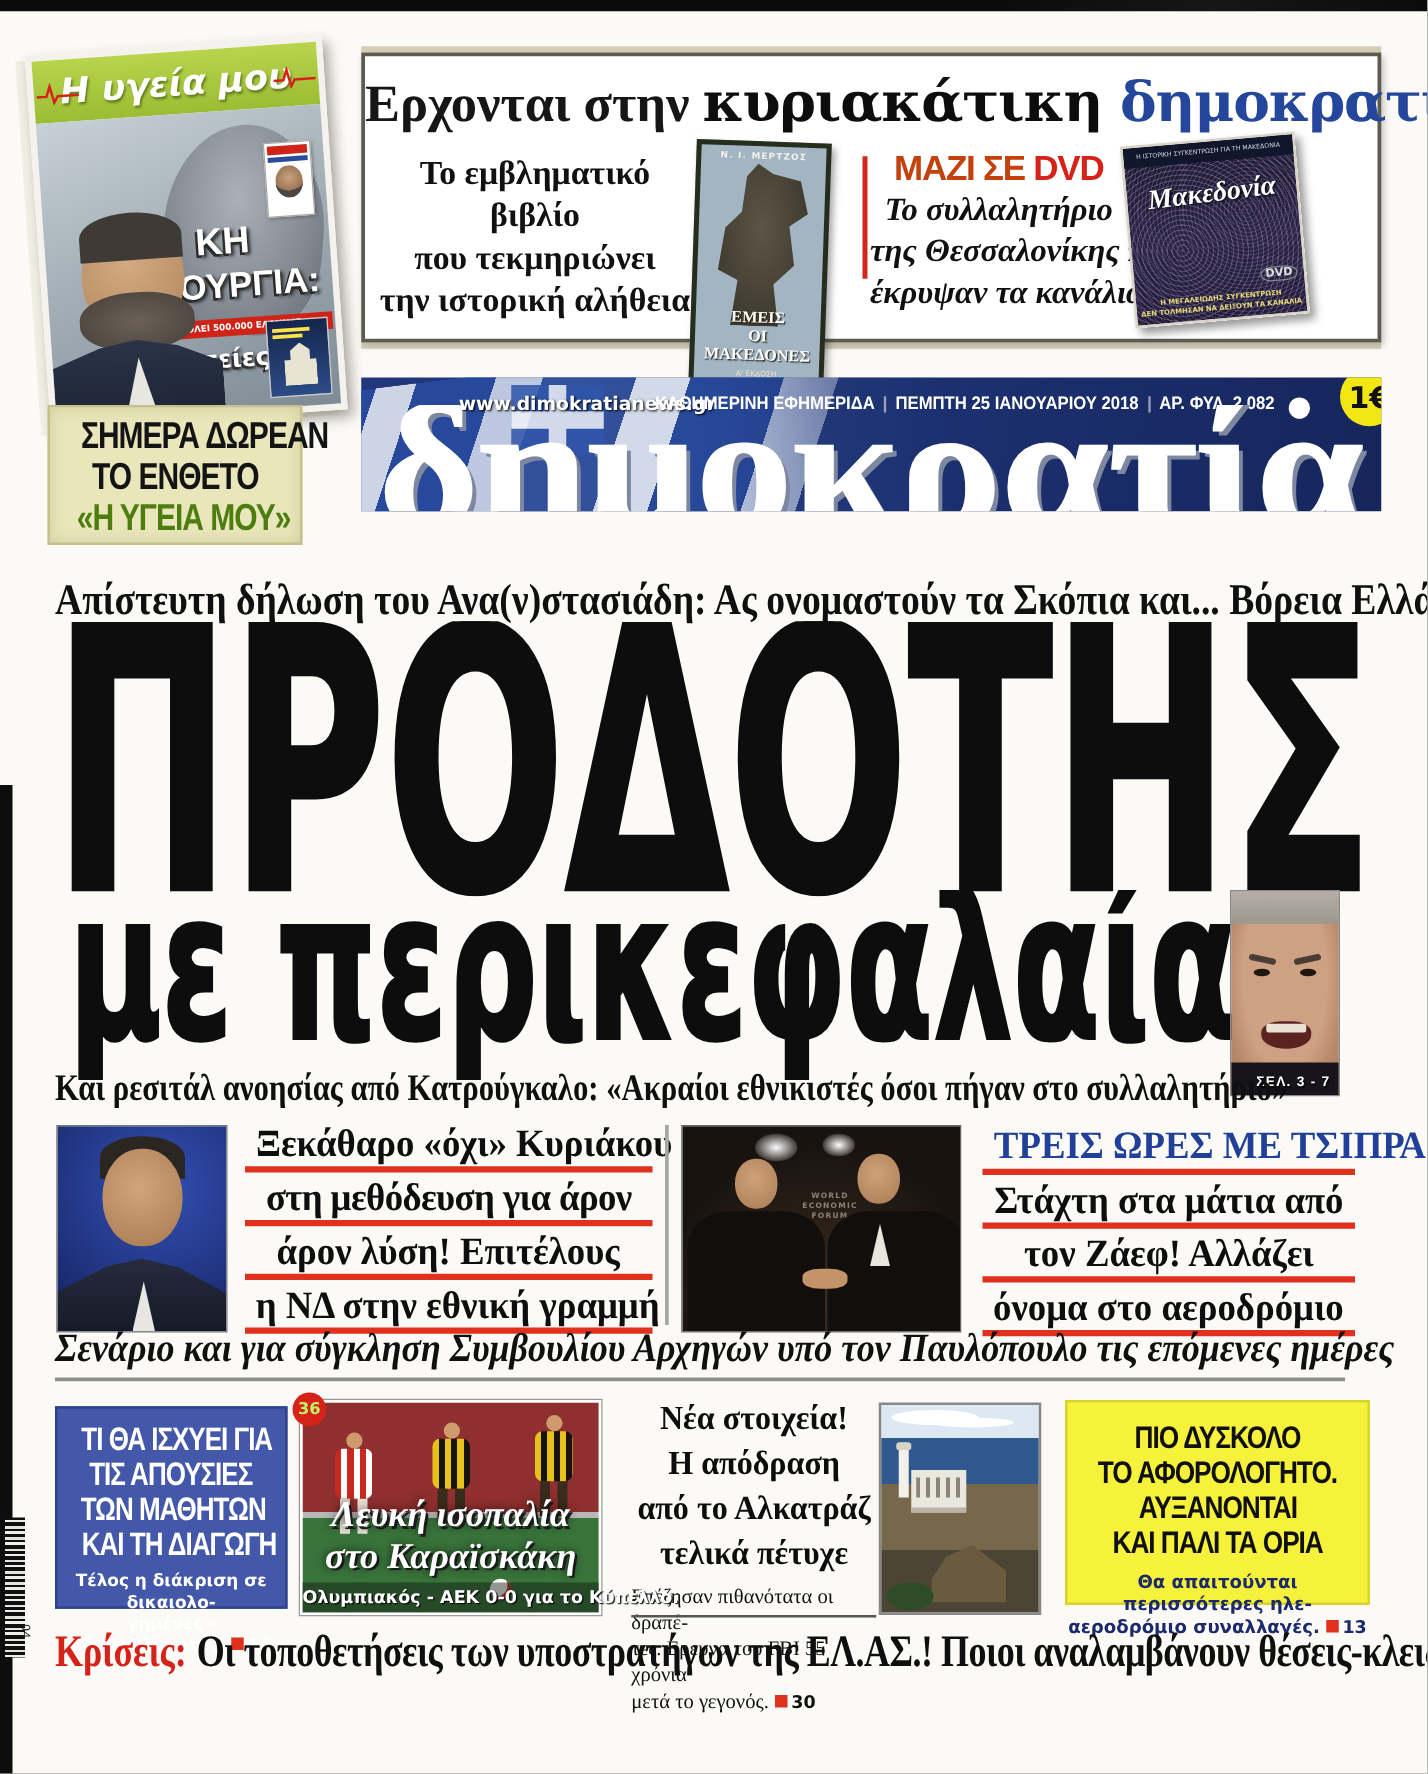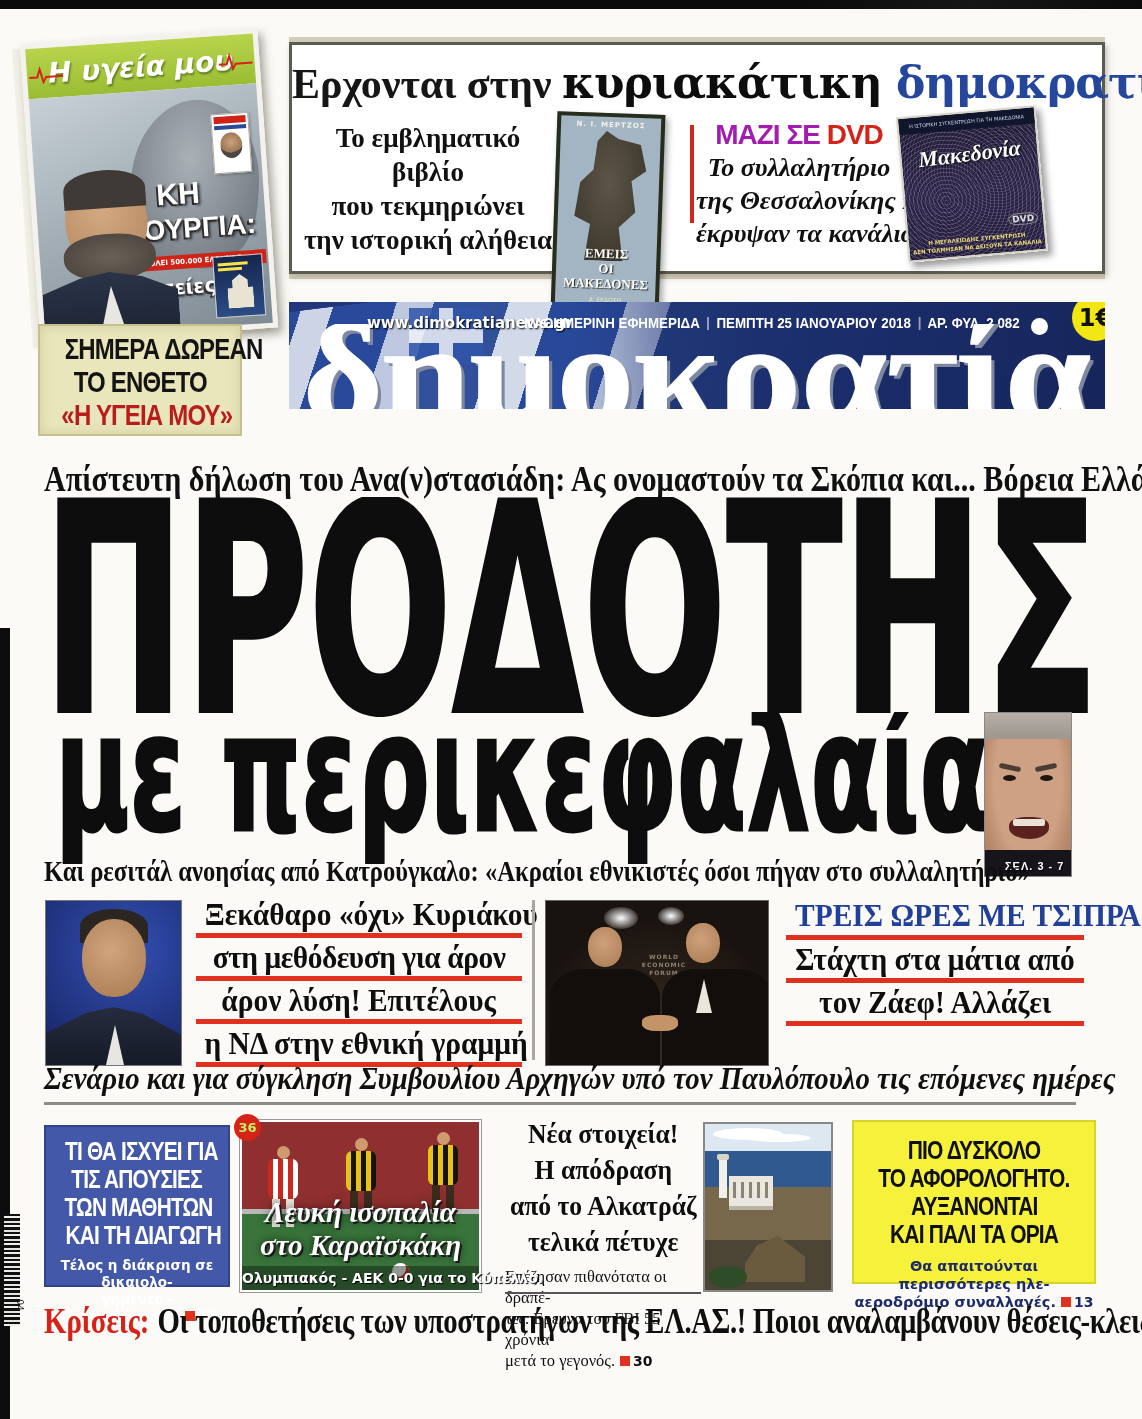--- a/index.html
+++ b/index.html
@@ -46,39 +46,39 @@
   .mag-inset .fc{width:22px;height:26px;margin:3px auto 0;border-radius:50%;background:radial-gradient(#caa27c,#8a6748);border-bottom:6px solid #4e4540}
   .mag-thumb{position:absolute;right:6px;bottom:8px;width:50px;height:62px;background:linear-gradient(#14264d,#2c4c86);border:1px solid #ccc}
   .mag-thumb .ch{position:absolute;left:12px;bottom:8px;width:26px;height:34px;background:#e8e3d2;clip-path:polygon(0 100%,0 40%,20% 40%,20% 18%,50% 0,80% 18%,80% 40%,100% 40%,100% 100%)}
   .mag-thumb .yl{position:absolute;left:4px;top:6px;width:30px;height:3px;background:#ffe24a}
   .mag-thumb .yl2{position:absolute;left:4px;top:11px;width:24px;height:3px;background:#ffe24a}
 
   
   .sticker{left:38px;top:324px;width:204px;height:112px;background:var(--beige);border:2px solid #c6c08e;box-shadow:inset 0 0 12px rgba(140,130,70,.25);text-align:center;padding-top:6px}
   .sticker .ln{font:900 30px var(--cond);color:#141414;line-height:33px;letter-spacing:-1px}
   .sticker .ln .cxc{transform:scaleX(.8)}
-  .sticker .ln.rd{color:#b91c1c}
+  .sticker .ln.rd{color:#4d7c0f}
 
   
   .banner{left:289px;top:42px;width:816px;height:232px;background:#fff;border:3px solid #5c5b52;box-shadow:0 -5px 0 rgba(165,152,110,.45),0 5px 0 rgba(165,152,110,.45),2px 3px 6px rgba(0,0,0,.25)}
   .bn-title{position:absolute;left:0;top:12px;width:100%;text-align:center;white-space:nowrap}
   .bn-t1{font:700 42px var(--serif);color:#161616}
   .bn-t2{font:700 44px "DejaVu Serif",serif;color:#0d0d0d;letter-spacing:-1px}
   .bn-t3{font:700 44px "DejaVu Serif",serif;color:#24479c;letter-spacing:-1px}
   .bn-left{position:absolute;left:10px;top:76px;width:252px;text-align:center;font:700 27px var(--serif);line-height:34px;color:#111}
   .bn-left .rd{color:#c41a10}
   .book{position:absolute;left:262px;top:68px;width:108px;height:200px;background:#a3b5c2;border:4px solid #272d1c;transform:rotate(2deg);box-shadow:3px 4px 6px rgba(0,0,0,.35)}
   .book .au{position:absolute;top:4px;width:100%;text-align:center;font:700 7px var(--sans);color:#f4f2e8;letter-spacing:1px}
   .book .statue{position:absolute;left:10px;top:14px;width:80px;height:130px;background:radial-gradient(ellipse at 50% 40%,#5d5547,#3e382d 75%);clip-path:polygon(45% 0,60% 6%,88% 10%,96% 30%,78% 38%,84% 62%,64% 74%,70% 100%,22% 100%,28% 72%,8% 66%,14% 40%,30% 30%,34% 8%)}
   .book .bt{position:absolute;bottom:18px;width:100%;text-align:center;font:700 13px var(--serif);color:#fdfdf6;line-height:15px;text-shadow:1px 1px 1px #222}
   .book .sm{position:absolute;bottom:6px;width:100%;text-align:center;font:400 6px var(--sans);color:#e8e4d2}
   .bn-vr{position:absolute;left:398px;top:80px;width:4px;height:98px;background:#d0281c}
   .bn-right{position:absolute;left:404px;top:74px;width:206px;text-align:center}
   .bn-dvdlab{font:900 28px var(--cond);letter-spacing:-1px}
-  .bn-dvdlab .blk{color:#a21caf}.bn-dvdlab .rd{color:#d6231a}
+  .bn-dvdlab .blk{color:#c2410c}.bn-dvdlab .rd{color:#d6231a}
   .bn-right .it{font:italic 700 26px var(--serif);line-height:33px;color:#101010;white-space:nowrap}
   .dvd{position:absolute;left:610px;top:66px;width:140px;height:146px;transform:rotate(-5deg);background:linear-gradient(#1f1a30,#2c2547 55%,#221c38);border:2px solid #d8d5c8;box-shadow:4px 5px 7px rgba(0,0,0,.4);overflow:hidden}
   .dvd .crowd{position:absolute;inset:0;background:repeating-radial-gradient(circle at 30% 60%,rgba(190,180,220,.25) 0 1px,transparent 1px 4px),repeating-radial-gradient(circle at 70% 40%,rgba(160,150,200,.2) 0 1px,transparent 1px 3px)}
   .dvd .top{position:absolute;left:0;top:0;right:0;height:16px;background:#10162c;color:#cfd4e8;font:400 5px var(--sans);line-height:16px;text-align:center;white-space:nowrap;overflow:hidden}
   .dvd .ttl{position:absolute;left:0;top:28px;width:100%;text-align:center;font:italic 700 22px var(--serif);color:#fff;text-shadow:1px 1px 2px #000;transform:rotate(-2deg)}
   .dvd .sub{position:absolute;left:0;bottom:4px;width:100%;text-align:center;font:700 5.5px var(--sans);color:#e8d87a;line-height:8px}
   .dvd .logo{position:absolute;right:5px;bottom:26px;font:900 9px var(--sans);color:#ddd;border:1px solid #888;border-radius:40%/60%;padding:0 3px}
 
   
   .masthead{left:289px;top:302px;width:816px;height:107px;background:linear-gradient(100deg,#22377c,#1c2f6e 60%,#16265c);overflow:hidden}
@@ -355,20 +355,21 @@
     <div class="bd l"></div>
     <div class="bd r"></div>
     <div class="shirt"></div>
     <div class="hands"></div>
   </div>
 
   <div class="abs mid-col2">
     <div class="hl bl"><span class="t cxc">ΤΡΕΙΣ ΩΡΕΣ ΜΕ ΤΣΙΠΡΑ</span></div>
     <div class="hl"><span class="t cxc">Στάχτη στα μάτια από</span></div>
     <div class="hl"><span class="t cxc">τον Ζάεφ! Αλλάζει</span></div>
+    <div class="hl"><span class="t cxc">όνομα στο αεροδρόμιο</span></div>
   </div>
 
   <div class="abs scenario"><span class="cxl">Σενάριο και για σύγκληση Συμβουλίου Αρχηγών υπό τον Παυλόπουλο τις επόμενες ημέρες</span></div>
   <div class="abs midrule"></div>
 
   <div class="abs bx-school">
     <div class="ln"><span class="cxc">ΤΙ ΘΑ ΙΣΧΥΕΙ ΓΙΑ</span></div>
     <div class="ln"><span class="cxc">ΤΙΣ ΑΠΟΥΣΙΕΣ</span></div>
     <div class="ln"><span class="cxc">ΤΩΝ ΜΑΘΗΤΩΝ</span></div>
     <div class="ln"><span class="cxc">ΚΑΙ ΤΗ ΔΙΑΓΩΓΗ</span></div>

